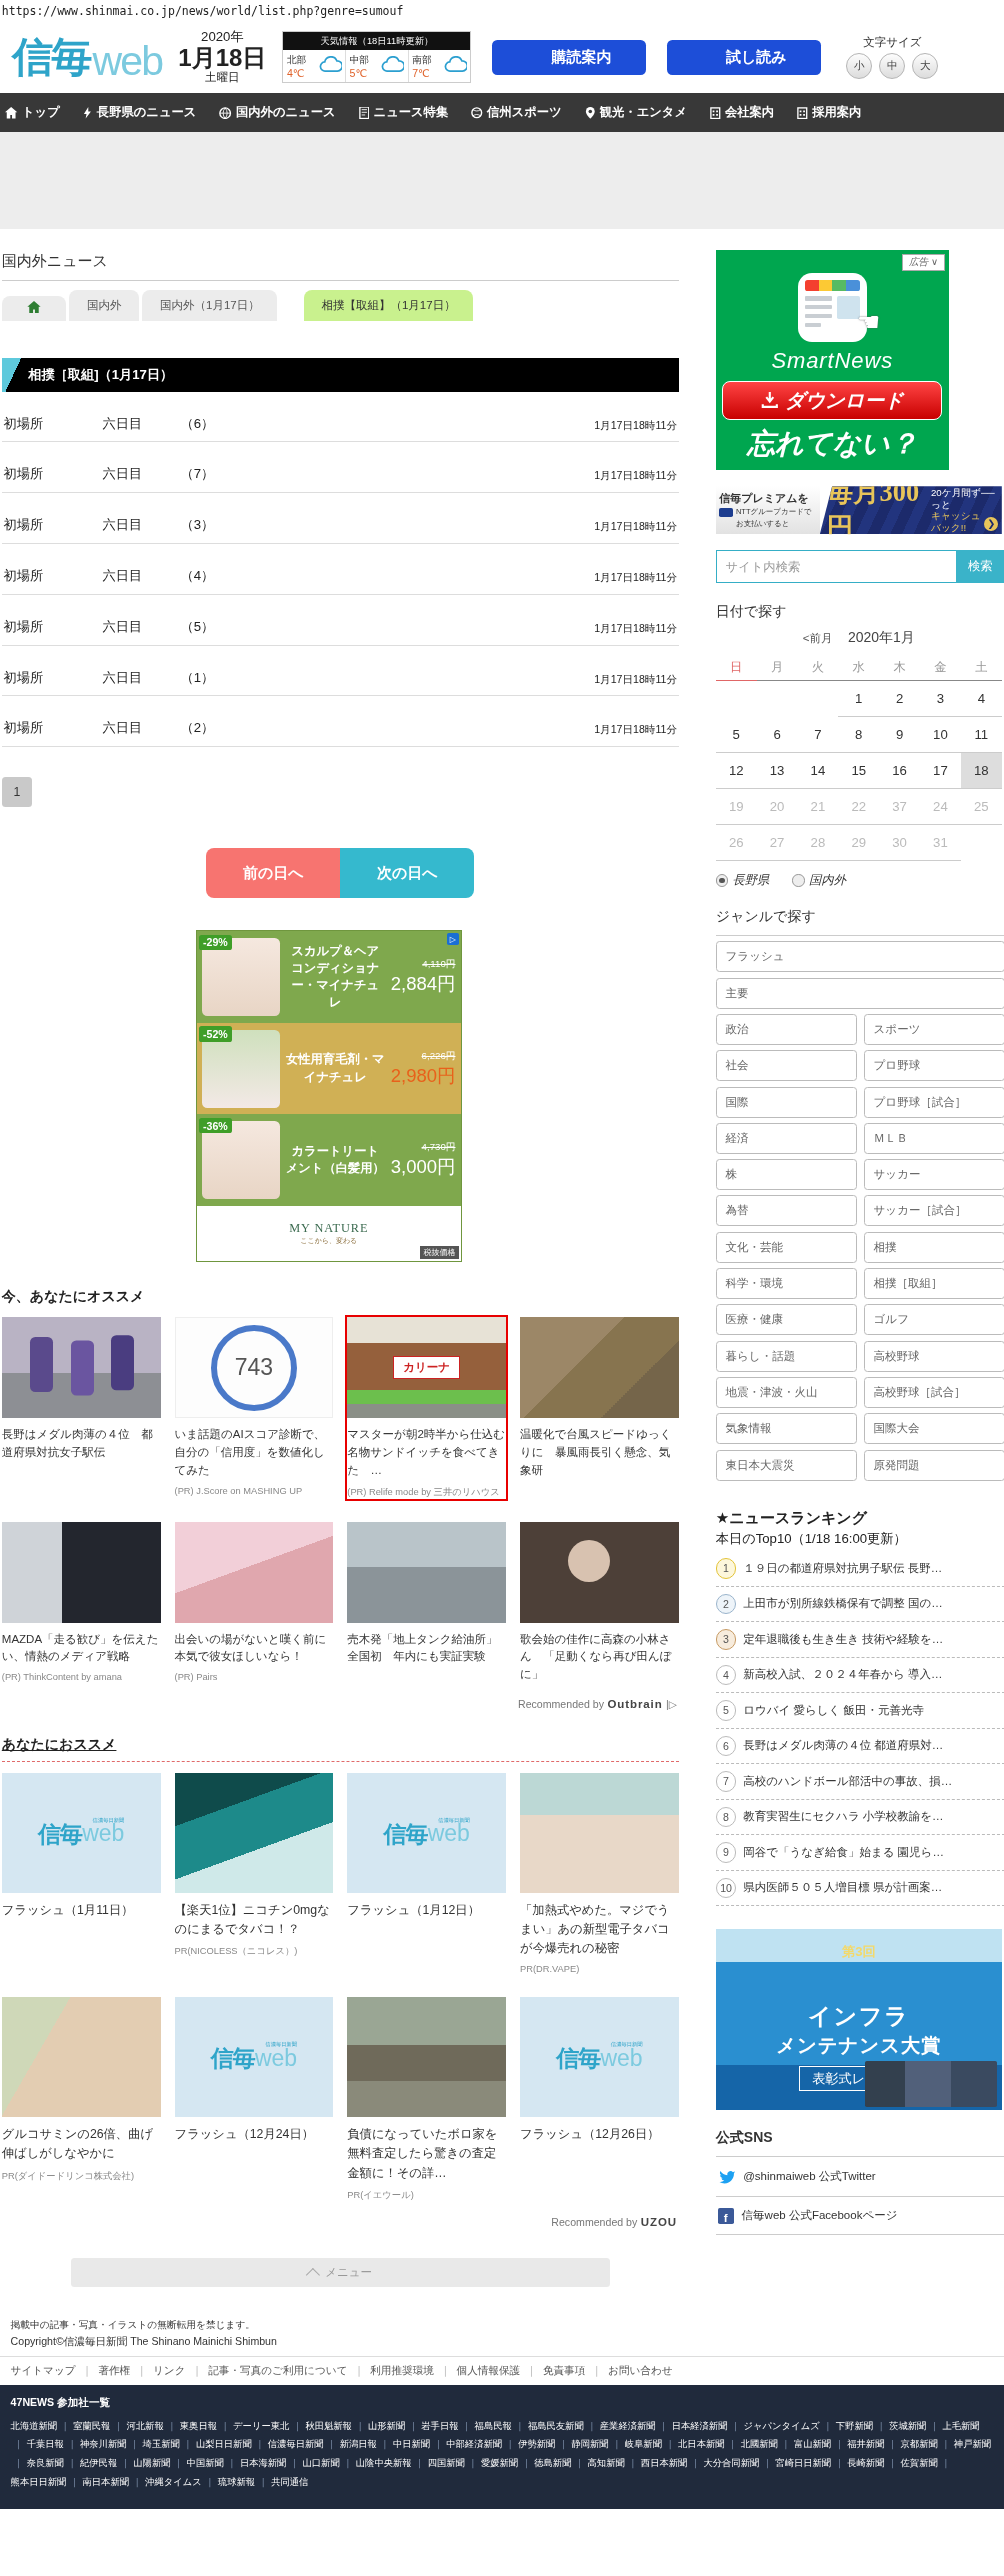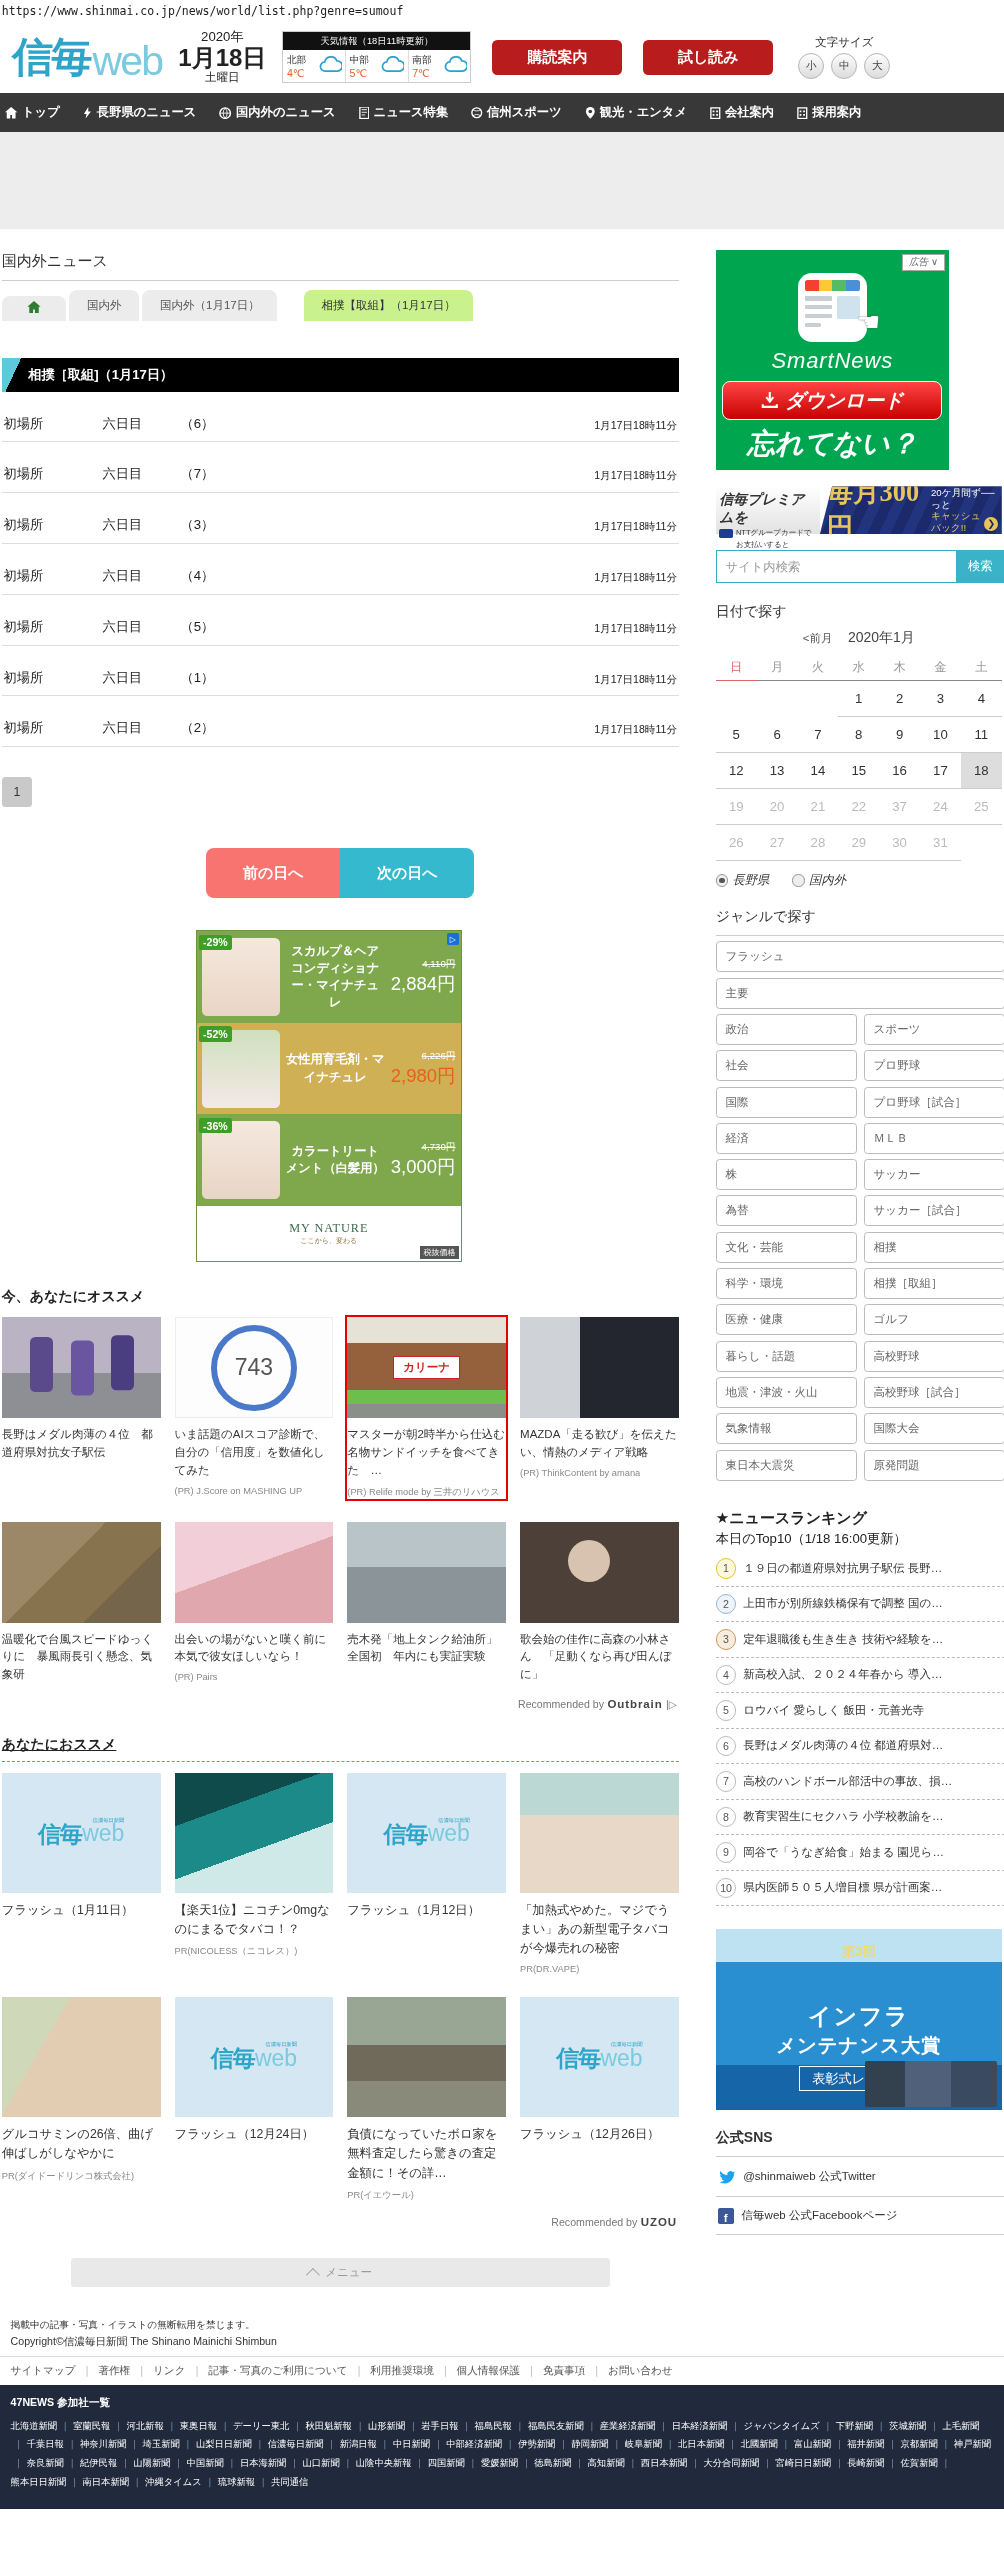--- a/index.html
+++ b/index.html
@@ -16,21 +16,21 @@
   .date-block .dy{font-size:13.2px;}
   .date-block .dd{font-size:24px;font-weight:bold;}
   .date-block .dw{font-size:11.5px;}
   .weather{margin-left:16px;width:187px;border:0.9px solid #ccc;}
   .weather .w-title{background:#111;color:#fff;font-size:9.3px;text-align:center;padding:2.6px 0;}
   .weather .w-body{display:flex;}
   .weather .w-col{flex:1;display:flex;align-items:center;justify-content:space-between;padding:3.5px 3.5px;border-right:0.9px solid #ddd;}
   .weather .w-col:last-child{border-right:none;}
   .weather .w-reg{font-size:9.7px;color:#333;}
   .weather .w-temp{font-size:10.6px;color:#e0622a;}
-  .hdr-btn{margin-left:21px;width:130px;height:35px;background:#b91c1c;color:#fff;font-size:15px;font-weight:bold;border-radius:5.3px;display:flex;align-items:center;justify-content:center;cursor:pointer;}
+  .hdr-btn{margin-left:21px;width:130px;height:35px;background:#1d4ed8;color:#fff;font-size:15px;font-weight:bold;border-radius:5.3px;display:flex;align-items:center;justify-content:center;cursor:pointer;padding-left:24px;}
   .fontsize{margin-left:25px;text-align:center;}
   .fontsize .fs-label{font-size:11.5px;color:#333;margin-bottom:3.5px;}
   .fs-circles{display:flex;gap:7px;justify-content:center;}
   .fs-c{width:24px;height:24px;border-radius:50%;border:0.9px solid #b5b5b5;background:linear-gradient(#fdfdfd,#dcdcdc);font-size:10.6px;display:flex;align-items:center;justify-content:center;color:#444;cursor:pointer;}
   
   .nav{background:#383838;height:39px;display:flex;align-items:center;padding:0 5.3px;gap:23px;}
   .nav-item{color:#fff;font-size:12.3px;font-weight:bold;display:flex;align-items:center;gap:4.4px;cursor:pointer;white-space:nowrap;}
   .nav-item svg{display:block;}
   .ad-strip{height:97px;background:#ededed;}
   
@@ -121,21 +121,21 @@
   .sn-lines{display:flex;gap:4.4px;}
   .sn-lines .l{flex:1.2;}
   .sn-lines .l i{display:block;height:4.4px;background:#c9ced3;margin-bottom:4.4px;border-radius:0.9px;}
   .sn-lines .r{flex:1;background:#cfe3ee;border-radius:1.8px;height:23px;}
   .sn-hand{position:absolute;top:56px;left:141px;font-size:26.4px;color:#fff;text-shadow:0 0 1.8px #555;}
   .sn-name{color:#fff;font-size:22px;margin-top:5.3px;letter-spacing:0.9px;}
   .sn-btn{margin-top:7px;width:220px;height:39px;border-radius:8px;background:linear-gradient(#f44,#c80000);border:1.8px solid #fff;box-sizing:border-box;color:#fff;font-size:19.4px;font-weight:bold;display:flex;align-items:center;justify-content:center;gap:7px;}
   .sn-msg{color:#fff;font-size:28px;font-weight:bold;margin-top:5.3px;}
   .prem-ad{width:286px;height:48px;display:flex;cursor:pointer;}
   .prem-l{width:104px;background:linear-gradient(#fff,#e2e2e2);padding:4.4px 3.5px;box-sizing:border-box;}
-  .prem-l .p1{font-size:14px;font-weight:bold;color:#8a6d1f;font-style:italic;}
+  .prem-l .p1{font-size:11px;font-weight:bold;color:#8a6d1f;}
   .prem-l .p1 span{color:#333;}
   .prem-l .p2{font-size:7.5px;color:#333;margin-top:1.8px;display:flex;align-items:center;gap:2.6px;}
   .prem-card{width:14px;height:9.7px;background:#1d3d8f;border-radius:1.8px;display:inline-block;}
   .prem-r{flex:1;background:repeating-linear-gradient(115deg,#1c2a6b 0 10.6px,#22347e 10.6px 21px);color:#e8c55a;display:flex;align-items:center;padding-left:7px;position:relative;clip-path:polygon(12.3px 0,100% 0,100% 100%,0 100%);}
   .prem-r .big{font-size:26.4px;font-weight:bold;font-family:"Liberation Serif","DejaVu Serif",serif;}
   .prem-r .small{font-size:9.7px;line-height:1.2;margin-left:3.5px;}
   .prem-r .small .w{color:#fff;}
   .prem-go{position:absolute;right:3.5px;bottom:3.5px;width:14px;height:14px;border-radius:50%;background:#e8c55a;color:#1c2a6b;font-size:9.7px;display:flex;align-items:center;justify-content:center;}
   .search-row{display:flex;margin-top:5.3px;}
   .search-input{flex:1;height:33px;border:0.9px solid #35aec6;border-right:none;font-size:12.3px;padding:0 8.8px;color:#333;outline:none;box-sizing:border-box;}
@@ -463,27 +463,27 @@
             <div class="card-pr">(PR) J.Score on MASHING UP</div>
           </div>
           <div class="card hl">
             <div class="thumb t-shop">
               <span class="shop-sign">カリーナ</span>
             </div>
             <div class="card-title">マスターが朝2時半から仕込む名物サンドイッチを食べてきた　…</div>
             <div class="card-pr">(PR) Relife mode by 三井のリハウス</div>
           </div>
           <div class="card">
+            <div class="thumb t-flood"></div>
+            <div class="card-title">温暖化で台風スピードゆっくりに　暴風雨長引く懸念、気象研</div>
+          </div>
+          <div class="card">
             <div class="thumb t-mazda"></div>
             <div class="card-title">MAZDA「走る歓び」を伝えたい、情熱のメディア戦略</div>
             <div class="card-pr">(PR) ThinkContent by amana</div>
-          </div>
-          <div class="card">
-            <div class="thumb t-flood"></div>
-            <div class="card-title">温暖化で台風スピードゆっくりに　暴風雨長引く懸念、気象研</div>
           </div>
           <div class="card">
             <div class="thumb t-pairs"></div>
             <div class="card-title">出会いの場がないと嘆く前に本気で彼女ほしいなら！</div>
             <div class="card-pr">(PR) Pairs</div>
           </div>
           <div class="card">
             <div class="thumb t-road"></div>
             <div class="card-title">売木発「地上タンク給油所」　全国初　年内にも実証実験</div>
           </div>

